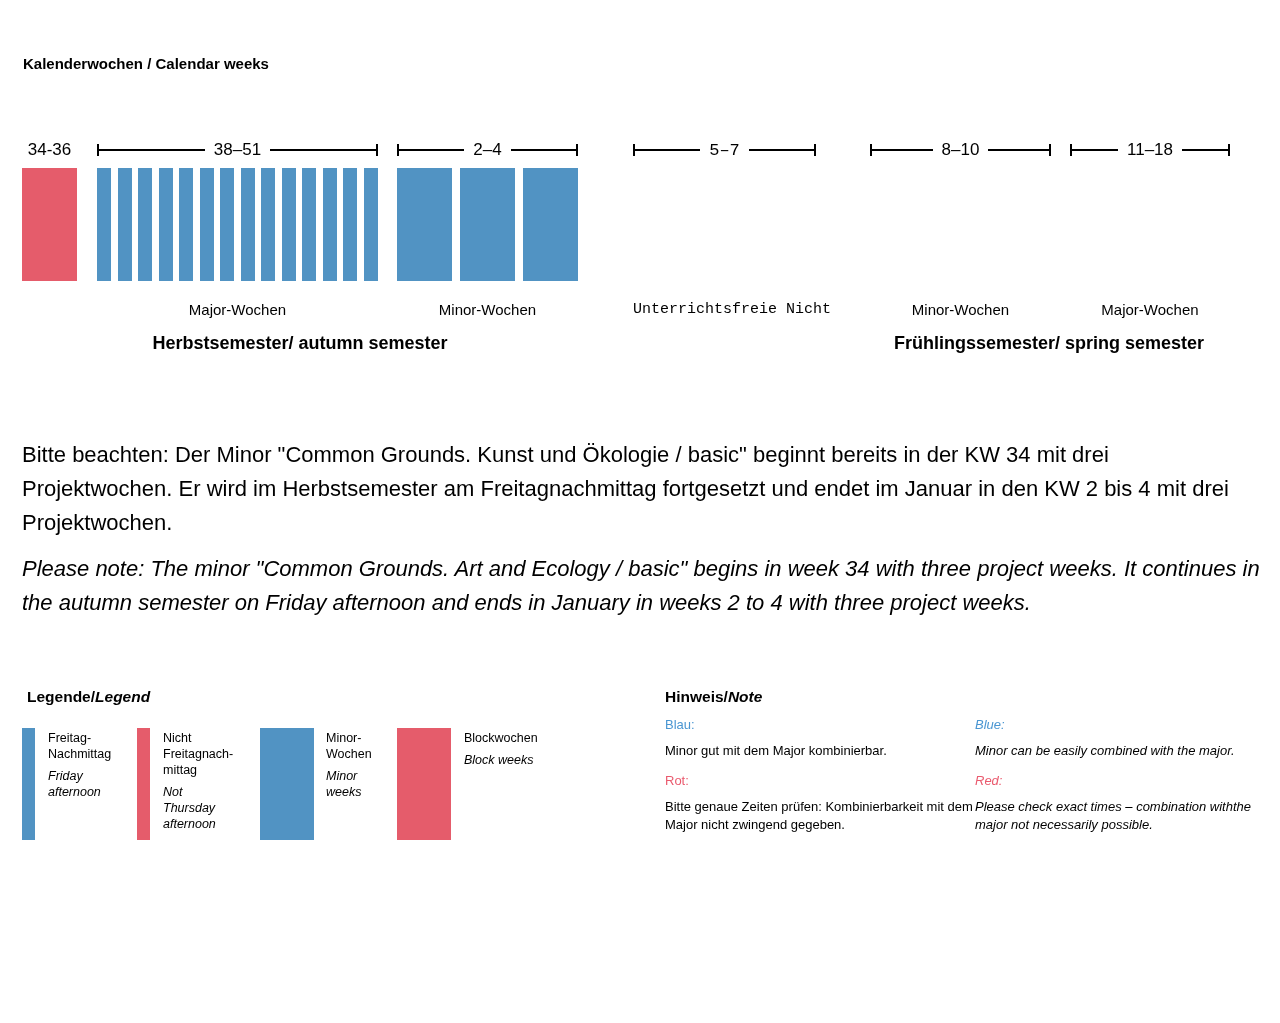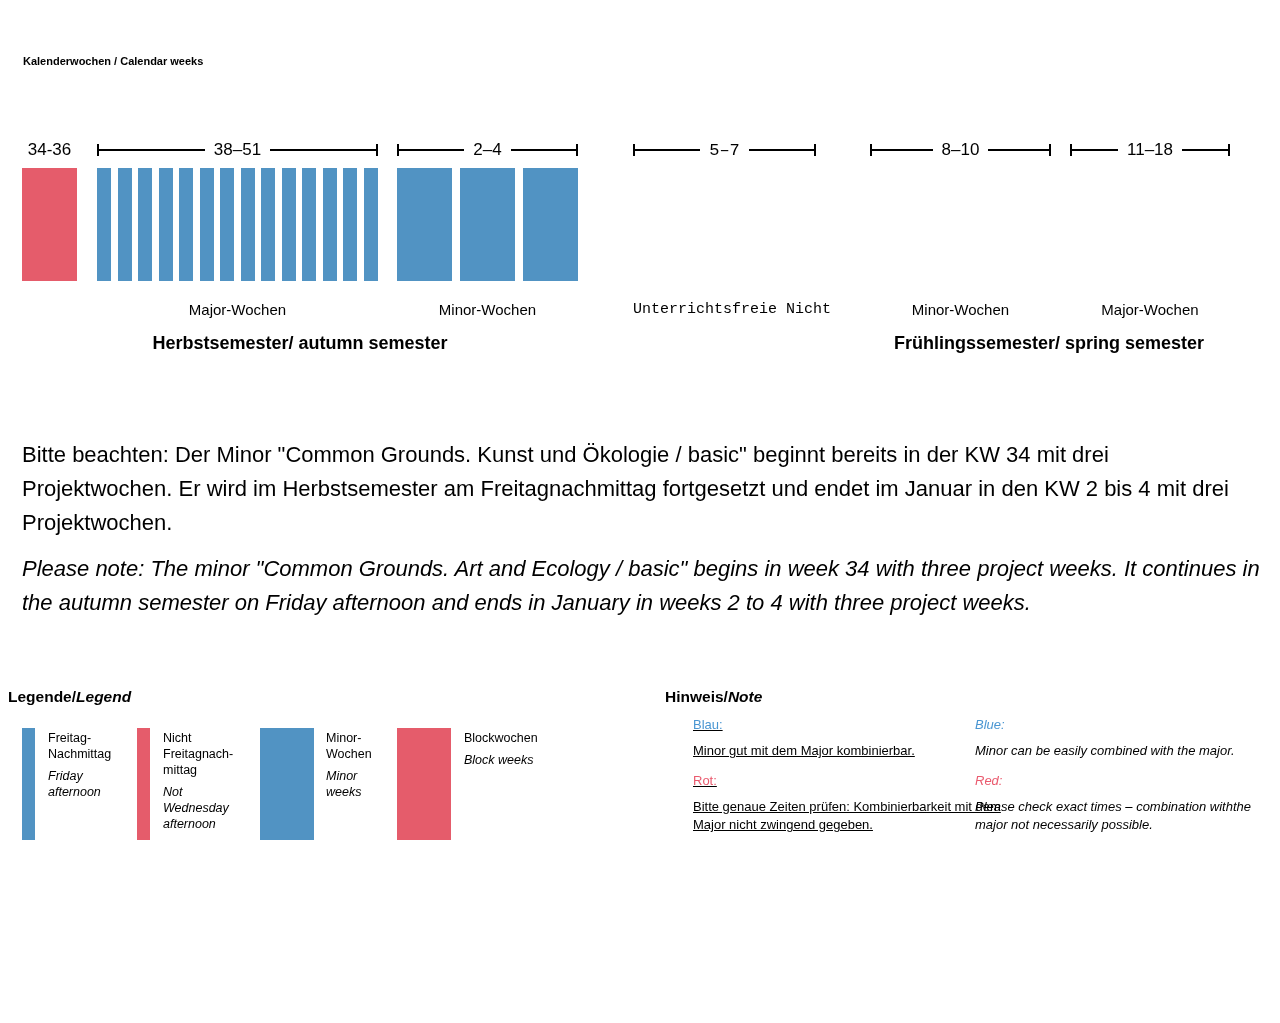--- a/index.html
+++ b/index.html
@@ -4,21 +4,21 @@
 <style>
   * { margin:0; padding:0; box-sizing:border-box; }
   html,body { background:#fff; }
   body {
     width:1280px; height:1023px; position:relative;
     font-family:"Liberation Sans","DejaVu Sans",sans-serif; color:#000;
     overflow:hidden;
   }
   .page-title {
     position:absolute; left:23px; top:55px;
-    font-size:11px; font-weight:bold;
+    font-size:15px; font-weight:bold;
   }
   
   .timeline { position:absolute; left:0; top:140px; width:1280px; height:190px; }
   .segment  { position:absolute; top:0; }
   .range {
     height:20px; display:flex; align-items:center; justify-content:center;
     font-size:17px; white-space:nowrap;
   }
   .range.bracket .hline { flex:1; height:2px; background:#000; }
   .range.bracket .tick  { width:2px; height:12px; background:#000; flex:0 0 auto; }
@@ -32,32 +32,32 @@
     white-space:nowrap;
   }
   .sem-autumn { left:22px;  width:556px; }
   .sem-spring { left:860px; width:378px; }
   
   .para { position:absolute; left:22px; width:1238px; font-size:22px; line-height:34px; }
   .para.de { top:438px; }
   .para.en { top:552px; font-style:italic; }
   
   .section-head { position:absolute; top:688px; font-size:15.5px; font-weight:bold; }
-  .legend-head  { left:8px; }
+  .legend-head  { left:27px; }
   .note-head    { left:665px; }
   .it { font-style:italic; }
   .legend-row { position:absolute; left:0; top:728px; width:640px; height:112px; }
   .swatch { position:absolute; top:0; height:112px; }
   .swatch.thin { width:13px; }
   .swatch.wide { width:54px; }
   .ltext { position:absolute; top:2px; font-size:12.5px; line-height:16px; }
   .lde { white-space:pre-line; margin-bottom:6px; }
   .len { white-space:pre-line; font-style:italic; }
   .note-col { position:absolute; top:716px; font-size:13px; line-height:18px; }
-  .note-col.de { left:693px; width:308px;text-decoration:underline; }
+  .note-col.de { left:665px; width:308px; }
   .note-col.en { left:975px; width:296px; font-style:italic; }
   .nlabel { margin-bottom:8px; }
   .nlabel.blue { color:var(--note-blue,#4a96d2); }
   .nlabel.red  { color:var(--note-red,#ea5a6e); }
   .ntext { margin-bottom:12px; }
 </style>
 </head>
 <body>
 
 <h1 class="page-title">Kalenderwochen / Calendar weeks</h1>
@@ -162,21 +162,21 @@
 Nachmittag</div>
       <div class="len">Friday
 afternoon</div>
     </div>
     <div class="swatch thin" style="left: 137px; background: rgb(229, 92, 107);"></div>
     <div class="ltext" style="left: 163px; width: 92px;">
       <div class="lde">Nicht
 Freitagnach-
 mittag</div>
       <div class="len">Not
-Wednesday
+Thursday
 afternoon</div>
     </div>
     <div class="swatch wide" style="left: 260px; background: rgb(81, 147, 195);"></div>
     <div class="ltext" style="left: 326px; width: 80px;">
       <div class="lde">Minor-
 Wochen</div>
       <div class="len">Minor
 weeks</div>
     </div>
     <div class="swatch wide" style="left: 397px; background: rgb(229, 92, 107);"></div>

